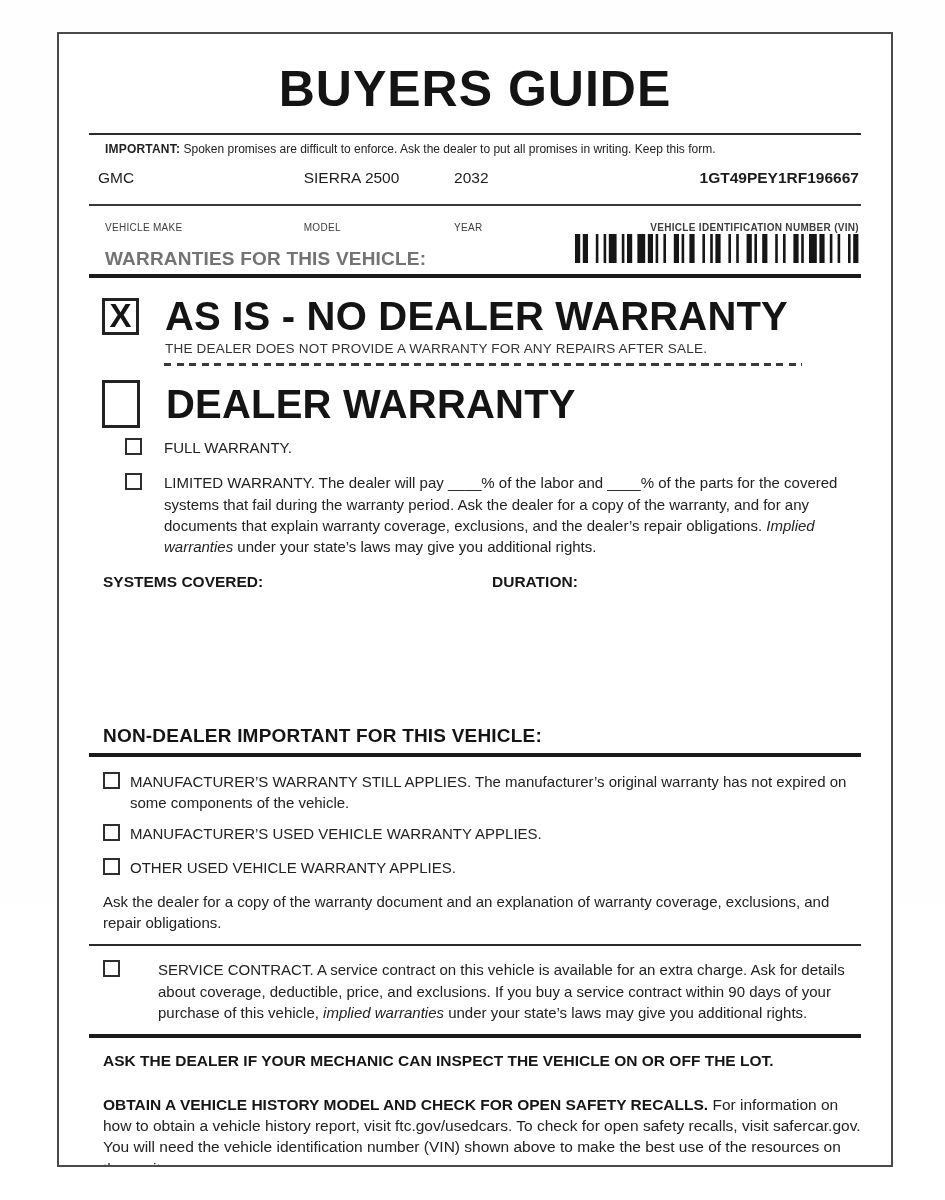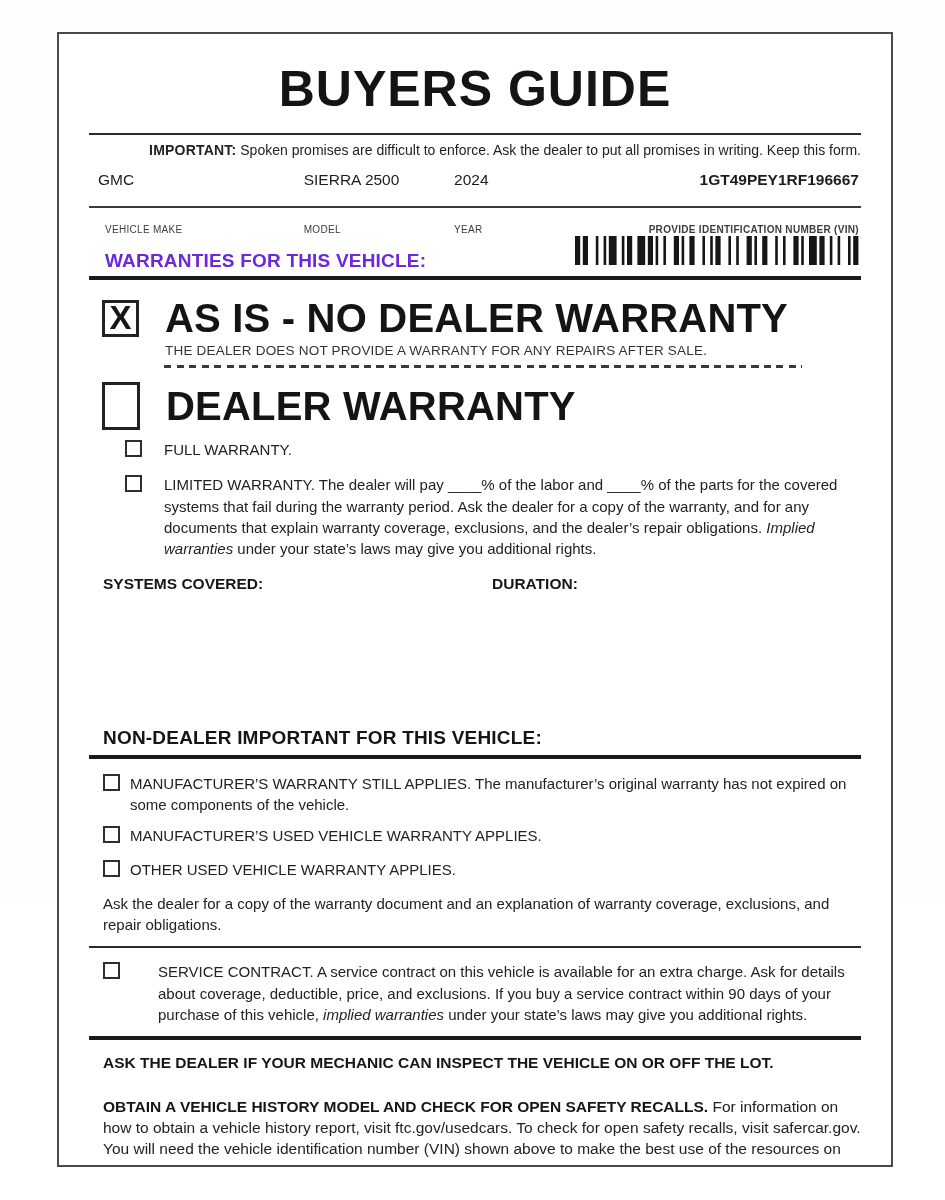--- a/index.html
+++ b/index.html
@@ -9,33 +9,33 @@
     position:absolute; left:57px; top:32px; width:836px; height:1135px;
     background:#fff; border:2px solid #4a4a4a; padding:0 30px; overflow:hidden;
   }
   h1.title { margin-top:30px; text-align:center; font-size:50px; font-weight:700; letter-spacing:1px; color:#141414; line-height:1; }
   .rule { border:0; background:#2c2c2c; width:100%; }
   .rule.r2  { height:2px;  margin-top:19px; }
   .rule.hair{ height:2px;  background:#3a3a3a; }
   .rule.r4  { height:4px;  background:#1a1a1a; }
   .rule.r3  { height:3.5px; background:#1a1a1a; }
   .rule.r25 { height:2.5px; background:#2a2a2a; }
-  p.important { margin:7px 0 0 25px; font-size:14px;text-align:right; }
+  p.important { margin:7px 0 0 16px; font-size:12px; }
   p.important b { letter-spacing:.2px; }
   .veh-grid { display:grid; grid-template-columns:26% 20% 21% 33%; margin-top:13px; }
   .veh-val { font-size:15.5px; color:#1c1c1c; padding-bottom:17px; }
   .veh-val.c1 { padding-left:9px; }
   .veh-lbl { font-size:10px; color:#3d3d3d; padding-top:16px; letter-spacing:.3px; }
   .veh-lbl.c1 { padding-left:16px; }
   .veh-val.c2,.veh-lbl.c2 { padding-left:14px; }
   .veh-val.c3,.veh-lbl.c3 { padding-left:10px; }
   .veh-val.c4,.veh-lbl.c4 { text-align:right; padding-right:2px;font-weight:bold; }
   .full { grid-column:1 / -1; }
   .warr-row { position:relative; margin-top:15px; height:26px; }
-  .warr-row h2 { font-size:19px; font-weight:700; margin-left:16px; color:#6d28d9; letter-spacing:.2px; }
+  .warr-row h2 { font-size:19px; font-weight:700; margin-left:16px; color:#737373; letter-spacing:.2px; }
   .barcode { position:absolute; right:0; top:-14px; width:286px; height:29px; }
   .bigcheck-row { display:flex; align-items:center; margin-top:18px; margin-left:13px; }
   .bigbox { flex:0 0 auto; width:37px; height:37px; border:3px solid #222; display:flex; align-items:center; justify-content:center; }
   .bigbox .xmark { font-size:33px; font-weight:700; line-height:1; color:#161616; transform:translateY(-1px); }
   .bigbox.tall { width:38px; height:48px; }
   .bigtitle { font-size:40px; font-weight:700; color:#141414; margin-left:26px; line-height:1; letter-spacing:.2px; white-space:nowrap; }
   .asis-sub { margin:5px 0 0 76px; font-size:13.5px; color:#333; letter-spacing:.2px; }
   .dashes { height:3px; margin:7px 0 0 75px; width:638px;
             background:repeating-linear-gradient(90deg,#3a3a3a 0 7px,transparent 7px 12.5px); }
   .dealer-row { margin-top:14px; }
@@ -71,27 +71,27 @@
 
     <h1 class="title">BUYERS GUIDE</h1>
 
     <div class="rule r2"></div>
 
     <p class="important"><b>IMPORTANT:</b> <span>Spoken promises are difficult to enforce.  Ask the dealer to put all promises in writing.  Keep this form.</span></p>
 
     <div class="veh-grid">
       <div class="veh-val c1">GMC</div>
       <div class="veh-val c2">SIERRA 2500</div>
-      <div class="veh-val c3">2024</div>
+      <div class="veh-val c3">2032</div>
       <div class="veh-val c4">1GT49PEY1RF196667</div>
       <div class="full rule hair"></div>
       <div class="veh-lbl c1">VEHICLE MAKE</div>
       <div class="veh-lbl c2">MODEL</div>
       <div class="veh-lbl c3">YEAR</div>
-      <div class="veh-lbl c4">PROVIDE IDENTIFICATION NUMBER (VIN)</div>
+      <div class="veh-lbl c4">VEHICLE IDENTIFICATION NUMBER (VIN)</div>
     </div>
 
     <div class="warr-row">
       <h2>WARRANTIES FOR THIS VEHICLE:</h2>
       <svg class="barcode" preserveAspectRatio="none" viewBox="0 0 241.99999999999994 29">
           <rect x="0" y="0" width="4.4" height="29" fill="#161616"></rect>
           <rect x="6.6000000000000005" y="0" width="4.4" height="29" fill="#161616"></rect>
           <rect x="17.6" y="0" width="2.2" height="29" fill="#161616"></rect>
           <rect x="24.200000000000003" y="0" width="2.2" height="29" fill="#161616"></rect>
           <rect x="28.6" y="0" width="6.6000000000000005" height="29" fill="#161616"></rect>

